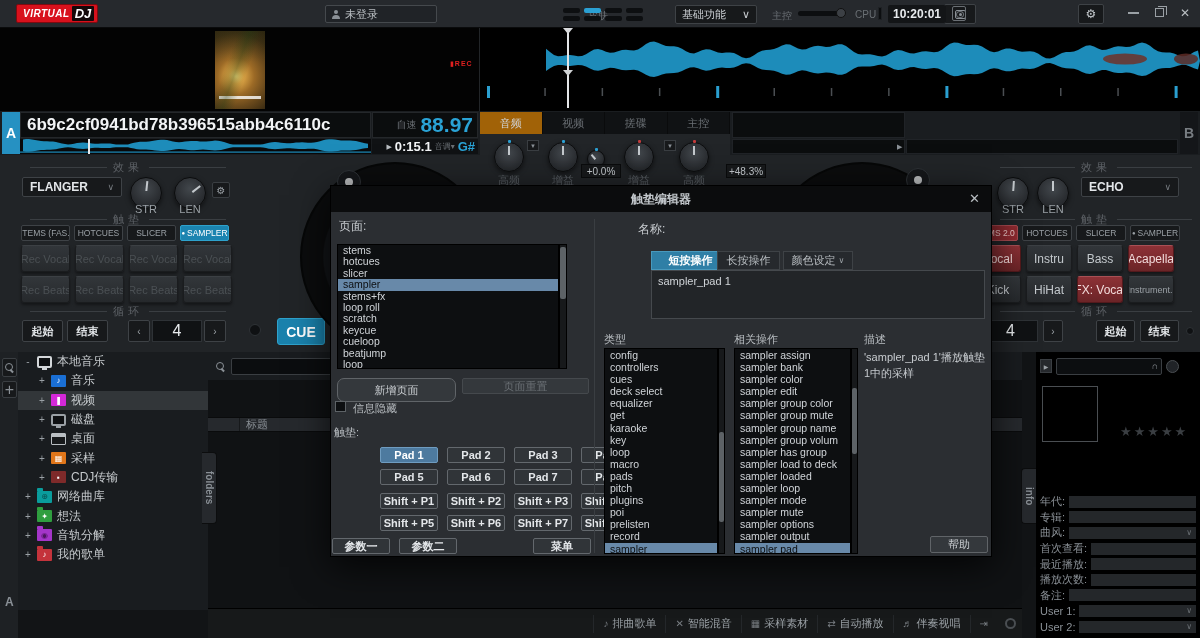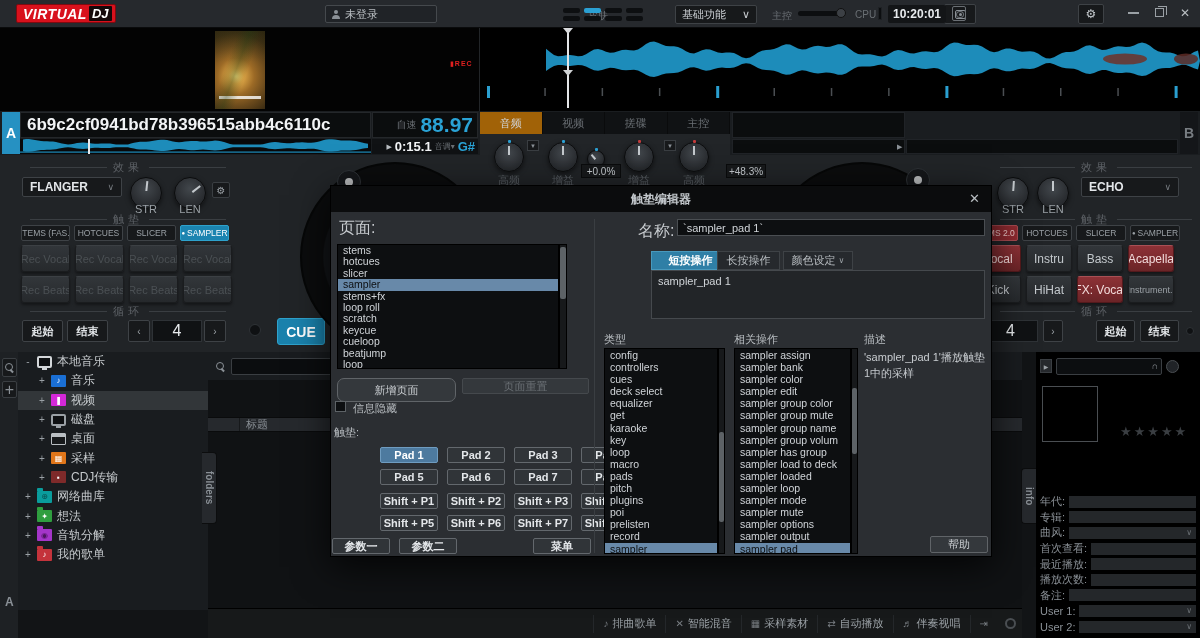--- a/index.html
+++ b/index.html
@@ -4,21 +4,21 @@
 <style>
   *{margin:0;padding:0;box-sizing:border-box;}
   html,body{width:1200px;height:638px;overflow:hidden;background:#212427;
     font-family:"Liberation Sans","DejaVu Sans",sans-serif;-webkit-font-smoothing:antialiased;}
   .abs{position:absolute;}
   #stage{position:relative;width:1200px;height:638px;background:#212427;}
 
   
   #topbar{left:0;top:0;width:1200px;height:28px;background:#26292d;border-bottom:1px solid #0a0b0c;z-index:5;}
   .logo{left:16px;top:4px;height:19px;background:#d8111c;border-radius:2px;display:flex;align-items:center;padding:0 3px 0 6px;border:1px solid #7e0a10;}
-  .logo .lv{color:#fff;font-weight:bold;font-style:italic;font-size:14px;letter-spacing:.5px;}
+  .logo .lv{color:#fff;font-weight:bold;font-style:italic;font-size:10px;letter-spacing:.5px;}
   .logo .ld{background:#15090a;color:#fff;font-weight:bold;font-style:italic;font-size:13px;padding:0 3px;margin-left:2px;border-radius:1px;}
   .loginbox{left:325px;top:5px;width:112px;height:18px;border:1px solid #45494d;background:#202327;border-radius:2px;display:flex;align-items:center;gap:5px;padding:0 6px;color:#b9bec2;font-size:11px;}
   .person{width:8px;height:9px;position:relative;display:inline-block;}
   .person::before{content:"";position:absolute;left:2px;top:0;width:4px;height:4px;border-radius:50%;background:#8a9096;}
   .person::after{content:"";position:absolute;left:0;top:5px;width:8px;height:4px;border-radius:4px 4px 0 0;background:#8a9096;}
   .dimlabel{color:#6a6f74;font-size:10px;}
   .skin-select{left:675px;top:5px;width:82px;height:19px;background:#17191b;border:1px solid #3e4246;border-radius:2px;color:#c8ccd0;font-size:11px;display:flex;align-items:center;justify-content:space-between;padding:0 6px;}
   .cam-btn{left:944px;top:4px;width:32px;height:20px;background:#17191b;border:1px solid #3e4246;border-radius:2px;display:flex;align-items:center;justify-content:center;}
   .cam-ico{width:11px;height:9px;border:1px solid #8a9096;border-radius:2px;position:relative;}
   .cam-ico::before{content:"";position:absolute;left:3px;top:2px;width:3px;height:3px;border-radius:50%;background:#8a9096;}
@@ -154,21 +154,21 @@
   #stars{left:1120px;top:424px;color:#3a3e42;font-size:13px;letter-spacing:2px;}
   .ifield{position:relative;display:flex;align-items:center;gap:4px;height:15.6px;padding-left:4px;}
   .ifield .lab{color:#8a9096;font-size:11px;white-space:nowrap;flex:none;}
   .ifield .strip{flex:1;height:12px;background:#24272a;margin-right:4px;position:relative;}
   .ifield .chev{position:absolute;right:8px;color:#6a6f74;font-size:8px;}
 
   
   #dlg{left:330px;top:185px;width:662px;height:372px;background:#2b2e32;border:1px solid #000;box-shadow:0 10px 34px rgba(0,0,0,.75);z-index:20;}
   #dlg-title{left:0;top:0;width:660px;height:26px;background:#0b0c0d;color:#c3c8cc;font-weight:bold;font-size:12px;display:flex;align-items:center;justify-content:center;}
   #dlg-close{left:638px;top:5px;color:#b9bec2;font-size:13px;}
-  .dlab{position:absolute;color:#c8ccd0;font-size:16px;}
+  .dlab{position:absolute;color:#c8ccd0;font-size:12px;}
   .dlab-sm{position:absolute;color:#b9bec2;font-size:11px;}
   .dlist{position:absolute;background:#0d0f11;border:1px solid #000;overflow:hidden;}
   .dlist .list-row{height:11.4px;line-height:11.4px;font-size:10.5px;color:#d0d4d8;padding-left:5px;white-space:nowrap;}
   .dlist .list-row.selected{background:#6889a9;color:#0d0f11;}
   .dlist.small .list-row{height:12.1px;line-height:12.1px;}
   .sbar{position:absolute;background:#17191b;border:1px solid #000;}
   .sbar .thumb{position:absolute;left:0;width:100%;background:#5d6266;border-radius:2px;}
   .dbtn{position:absolute;background:#34383c;border:1px solid #606468;border-radius:2px;color:#c8ccd0;font-size:11px;display:flex;align-items:center;justify-content:center;}
   .dbtn.disabled{color:#6a6f74;border-color:#45494d;}
   .checkbox{position:absolute;width:11px;height:11px;background:#0d0f11;border:1px solid #5d6266;}
@@ -628,21 +628,20 @@
         <div class="dlg-pad">Shift + P7</div>
         <div class="dlg-pad">Shift + P8</div>
       </div>
     <div class="dlg-pad" style="position:absolute;left:1px;top:352px;width:58px;">参数一</div>
     <div class="dlg-pad" style="position:absolute;left:68px;top:352px;width:58px;">参数二</div>
     <div class="dlg-pad" style="position:absolute;left:202px;top:352px;width:58px;">菜单</div>
 
     <div class="vdiv" style="left:263px;top:33px;height:334px;"></div>
 
     <span class="dlab" style="left:307px;top:35px;">名称:</span>
-    <div class="dinput" style="left:346px;top:33px;width:308px;height:17px;">`sampler_pad 1`</div>
 
     <div class="dtab selected" style="left:320px;top:65px;width:79px;">短按操作</div>
     <div class="dtab" style="left:386px;top:65px;width:63px;">长按操作</div>
     <div class="dtab" style="left:452px;top:65px;width:70px;">
       <span>颜色设定</span>
         <span style="font-size:8px;color:#9aa0a5;">∨</span>
     </div>
     <div class="dtextarea" style="left:320px;top:84px;width:334px;height:49px;">sampler_pad 1</div>
 
     <span class="dlab-sm" style="left:273px;top:146px;">类型</span>

